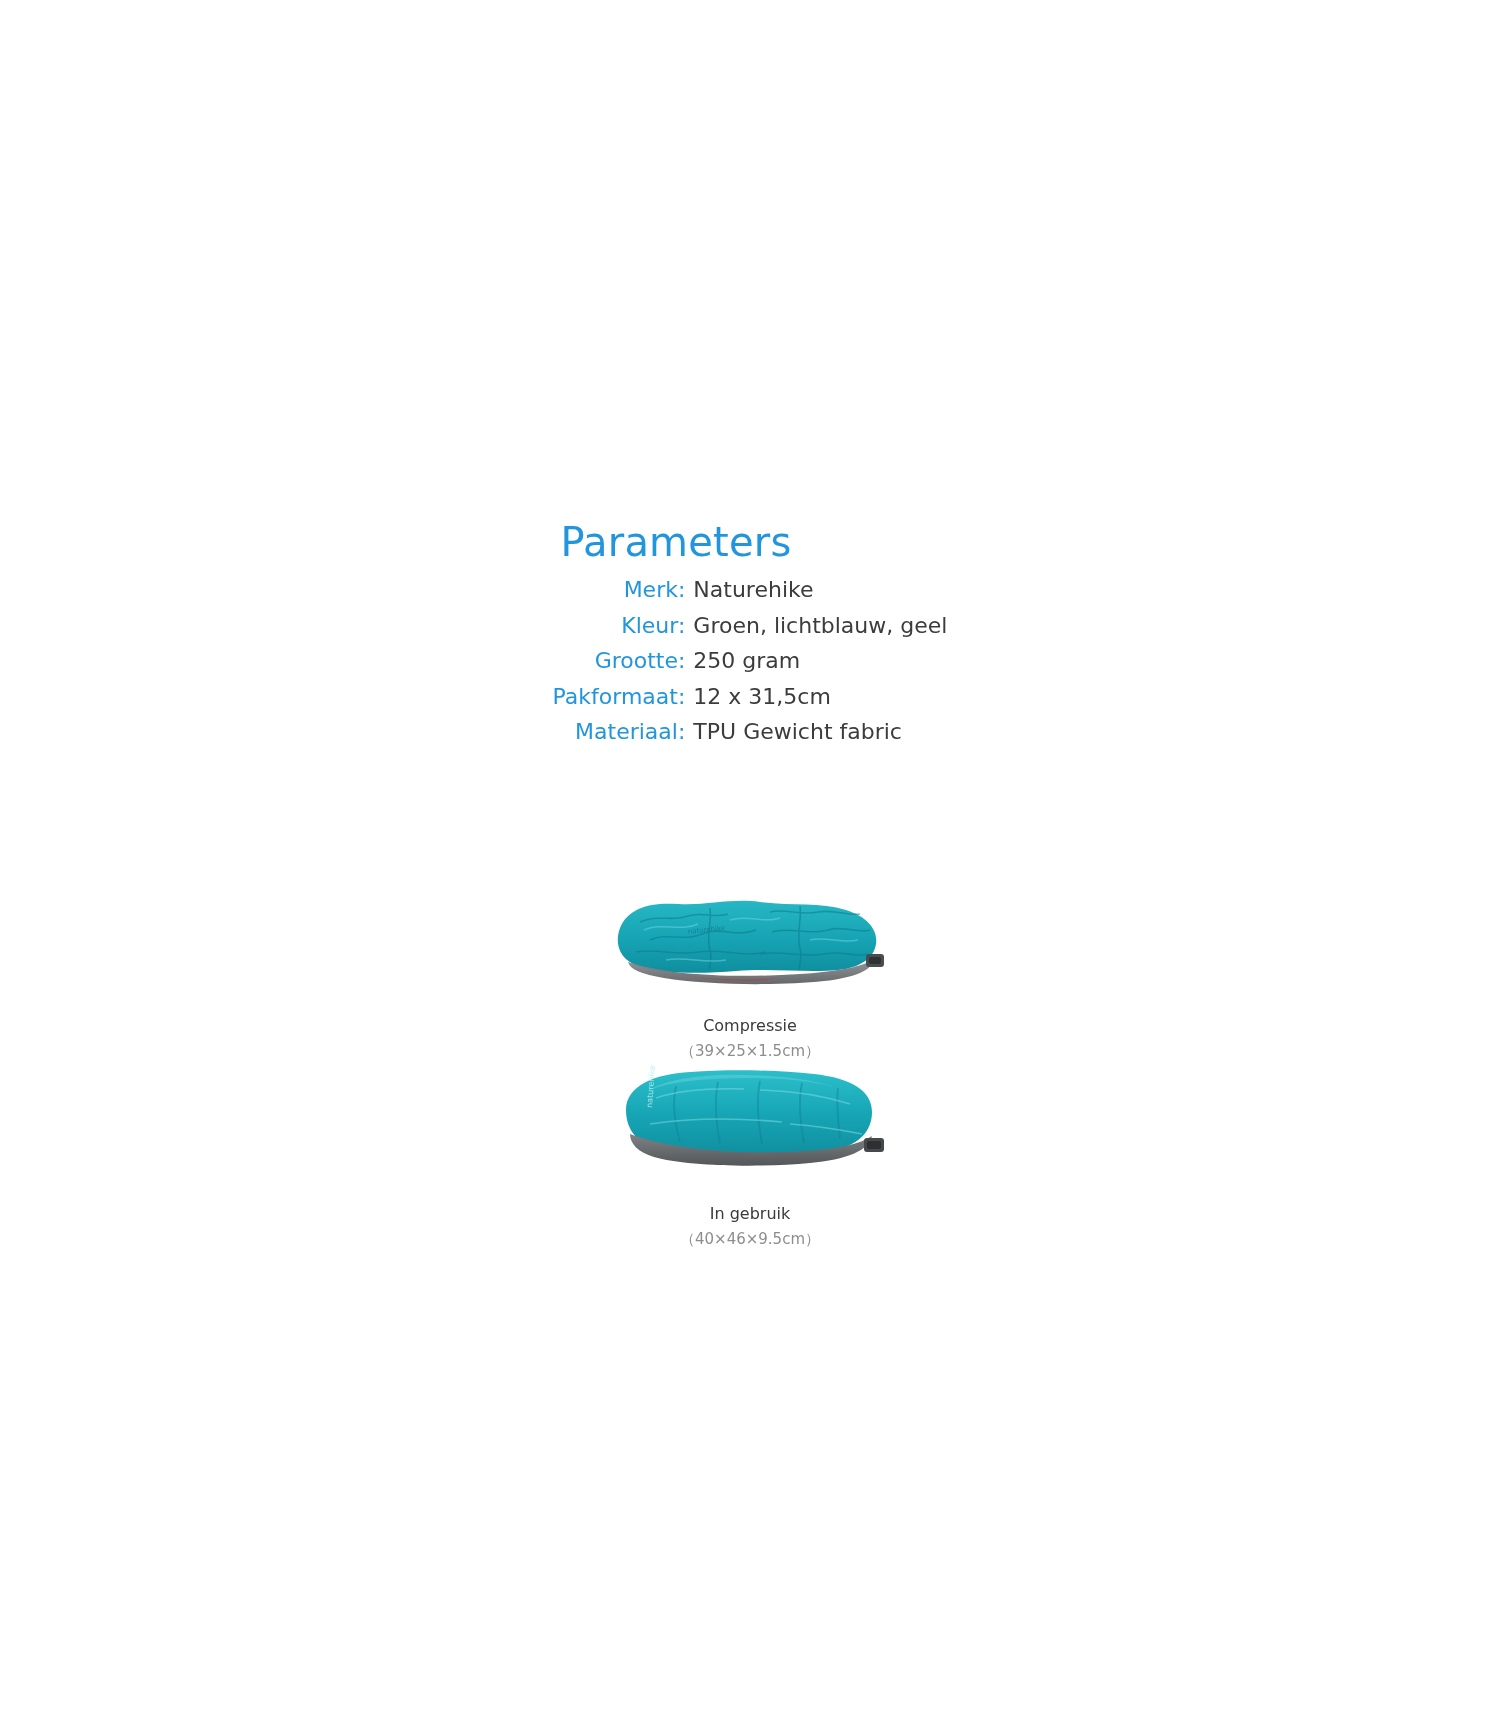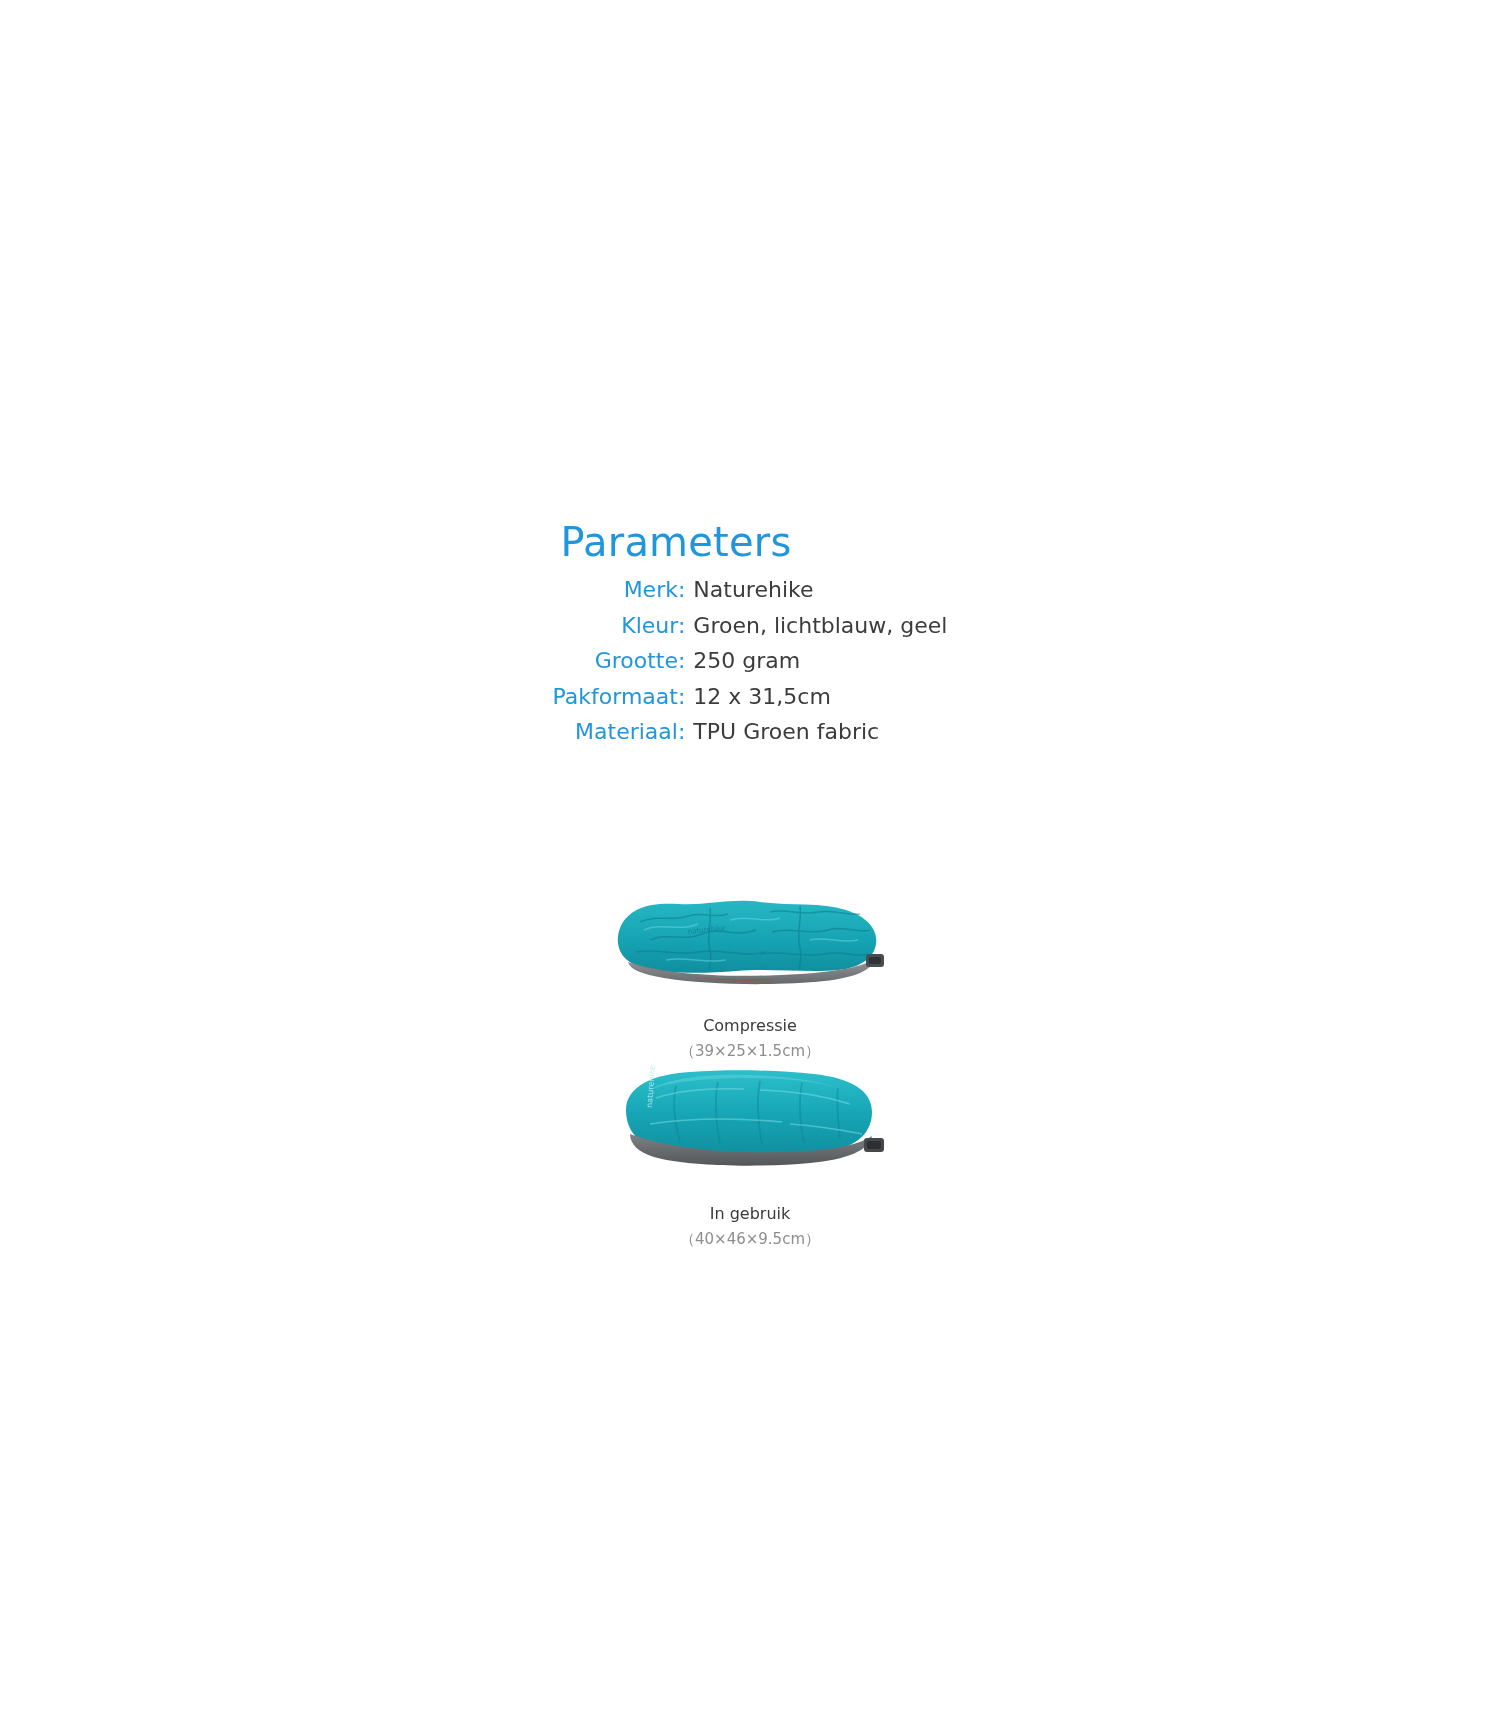--- a/index.html
+++ b/index.html
@@ -108,21 +108,21 @@
         <tr>
           <td class="spec-label">Grootte:</td>
           <td class="spec-value">250 gram</td>
         </tr>
         <tr>
           <td class="spec-label">Pakformaat:</td>
           <td class="spec-value">12 x 31,5cm</td>
         </tr>
         <tr>
           <td class="spec-label">Materiaal:</td>
-          <td class="spec-value">TPU Groen fabric</td>
+          <td class="spec-value">TPU Gewicht fabric</td>
         </tr>
       </tbody>
     </table>
   </div>
 
   <div class="product-block" id="block-compressed">
     <svg class="prod-svg" width="280" height="100" viewBox="0 0 280 100">
       <defs>
         <linearGradient id="tealA" x1="0" y1="0" x2="0" y2="1">
           <stop offset="0%" stop-color="#27b7c4"></stop>

